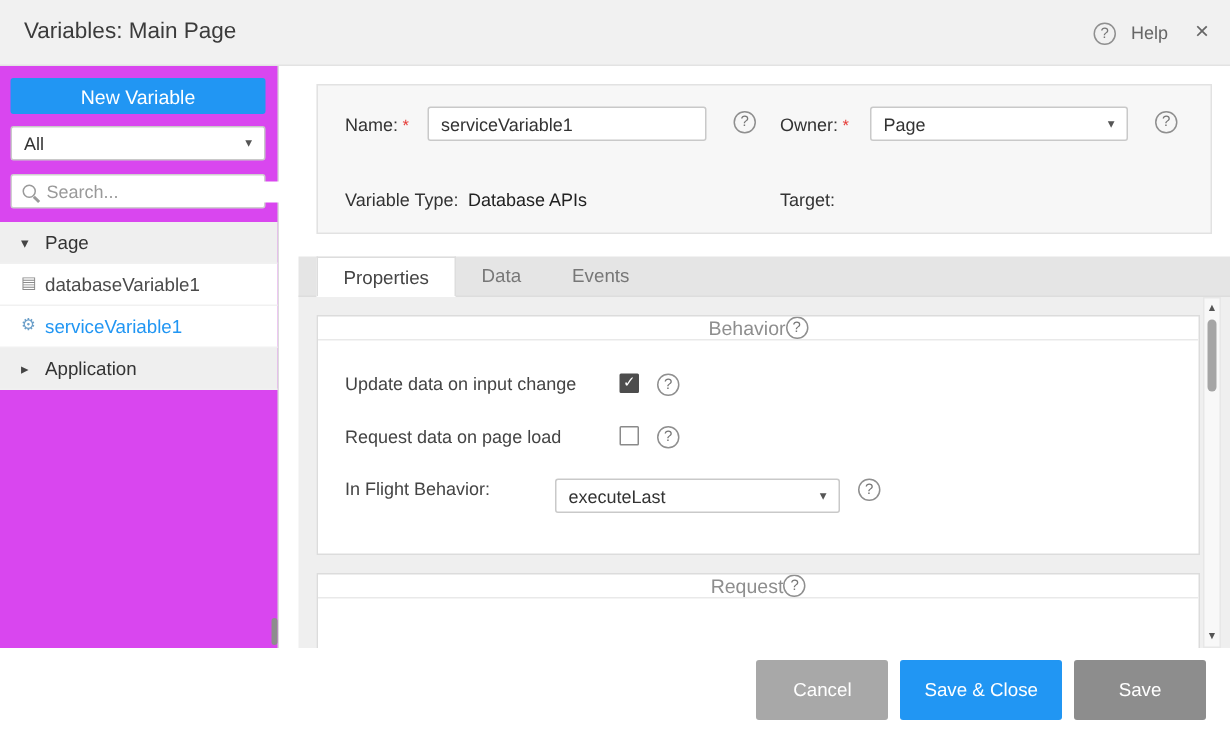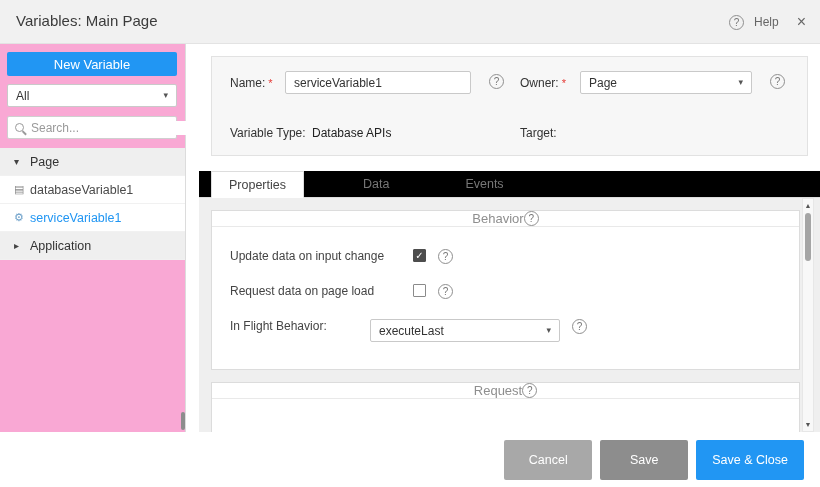--- a/index.html
+++ b/index.html
@@ -9,21 +9,21 @@
   
   .header { position:absolute; left:0; top:0; right:0; height:44px; background:#f1f1f1; border-bottom:1px solid #e3e3e3; }
   .title { position:absolute; left:16px; top:12px; font-size:15px; color:#3b3b3b; }
   .header-right { position:absolute; right:14px; top:0; height:44px; display:flex; align-items:center; gap:10px; }
   .q-icon { display:inline-flex; width:15px; height:15px; border:1px solid #8f8f8f; border-radius:50%;
             align-items:center; justify-content:center; font-size:10px; color:#777; flex:0 0 auto; background:#fff0; }
   .help-label { font-size:12px; color:#666; }
   .close-icon { font-size:16px; color:#666; margin-left:8px; cursor:default; }
 
   
-  .sidebar { position:absolute; left:0; top:44px; width:186px; bottom:55px; background:#f9a8d4; border-right:1px solid #dcdcdc; }
+  .sidebar { position:absolute; left:0; top:44px; width:186px; bottom:55px; background:#d946ef; border-right:1px solid #dcdcdc; }
   .btn-new { position:absolute; left:7px; right:8px; top:8px; height:24px; background:#2196f3; color:#fff;
              border:none; border-radius:2px; font-size:13px; font-family:inherit; cursor:pointer; }
   .filter-select { position:absolute; left:7px; right:8px; top:40px; height:23px; background:#fff; border:1px solid #c9c9c9;
                    border-radius:2px; display:flex; align-items:center; justify-content:space-between; padding:0 8px;
                    font-size:12px; color:#333; }
   .sel-caret { font-size:9px; color:#555; line-height:1; }
   .search-box { position:absolute; left:7px; right:8px; top:72px; height:23px; border:1px solid #cfcfcf; border-radius:2px;
                 display:flex; align-items:center; padding:0 7px; background:#fff; }
   .search-icon { width:9px; height:9px; border:1.5px solid #9a9a9a; border-radius:50%; position:relative; flex:0 0 auto; }
   .search-icon::after { content:""; position:absolute; width:5px; height:1.5px; background:#9a9a9a;
@@ -53,22 +53,22 @@
   .select { height:23px; background:#fff; border:1px solid #c9c9c9; border-radius:2px; display:flex; align-items:center;
             justify-content:space-between; padding:0 8px; font-size:12px; color:#333; }
   .select-owner { position:absolute; left:368px; top:14px; width:172px; }
   .q-owner { position:absolute; left:558px; top:17px; }
   .lbl-vt { left:18px; top:69px; }
   .val-vt { position:absolute; left:100px; top:69px; font-size:12px; color:#222; }
   .lbl-target { left:308px; top:69px; }
   .val-target { position:absolute; left:368px; top:69px; font-size:12px; color:#222; }
 
   
-  .tabs { position:absolute; left:0; right:0; top:127px; height:27px; background:#000000; border-bottom:1px solid #ddd;
-          padding-left:12px; display:flex;gap:42px; }
+  .tabs { position:absolute; left:0; right:0; top:127px; height:27px; background:#e5e5e5; border-bottom:1px solid #ddd;
+          padding-left:12px; display:flex; }
   .tab { height:27px; line-height:26px; padding:0 17px; font-size:12.5px; color:#777; cursor:default; }
   .tab.active { background:#fff; border:1px solid #ddd; border-bottom:1px solid #fff; margin-bottom:-1px; color:#444; }
 
   
   .content { position:absolute; left:0; right:0; top:154px; bottom:0; background:#efefef; overflow:hidden; }
   .card { margin:12px 20px 0 12px; background:#fff; border:1px solid #dcdcdc; overflow:hidden; }
   .card-behavior { height:160px; }
   .card-spinner { height:70px; }
   .card-head { height:16px; display:flex; align-items:center; justify-content:center; padding:4px 17px;
                border-bottom:1px solid #e9e9e9; }
@@ -218,17 +218,17 @@
 
     <div class="scrollbar">
       <span class="sb-arrow sb-up">▲</span>
       <div class="sb-thumb"></div>
       <span class="sb-arrow sb-down">▼</span>
     </div>
   </div>
 
   <div class="footer">
     <button class="btn btn-cancel">Cancel</button>
+    <button class="btn btn-save-close">Save &amp; Close</button>
     <button class="btn btn-save">Save</button>
-    <button class="btn btn-save-close">Save &amp; Close</button>
   </div>
 
 </div>
 
 </body></html>

